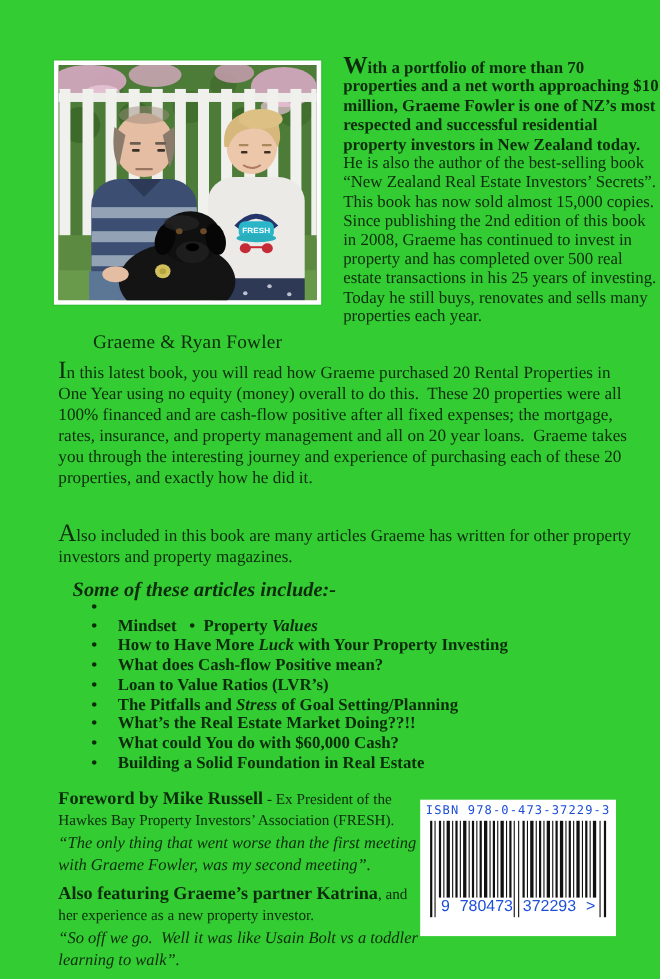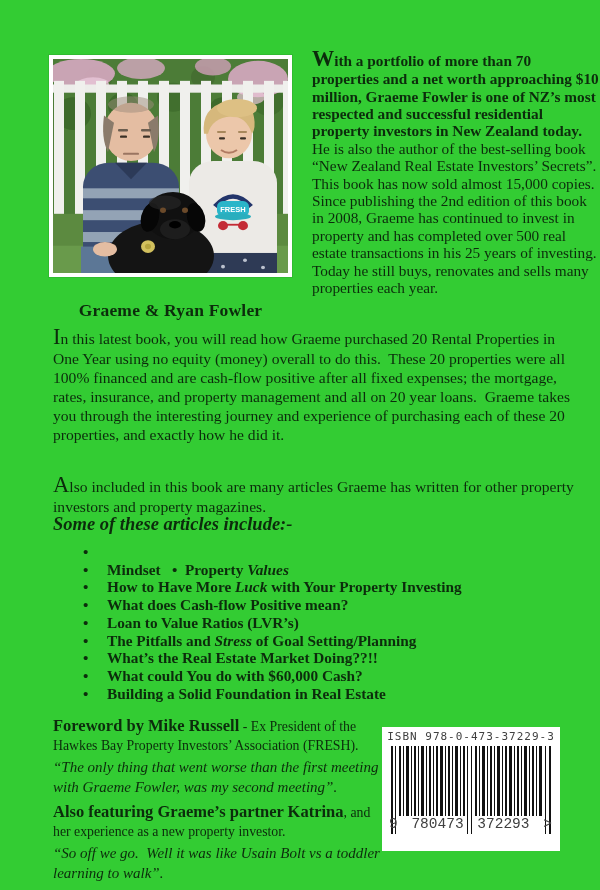--- a/index.html
+++ b/index.html
@@ -10,67 +10,67 @@
     color:#0c2c0c;
   }
   .photo-frame{
     position:absolute; left:49px; top:55px; width:243px; height:222px;
     background:#ffffff; padding:4px; box-sizing:border-box;
     box-shadow:0 0 0 1px rgba(0,0,0,0.08);
   }
   .photo-frame svg{display:block; width:100%; height:100%;}
   .caption{
     position:absolute; left:49px; top:300px; width:243px;
-    text-align:center; font-weight:bold; font-size:17.5px; letter-spacing:.2px;
+    text-align:center; font-weight:normal; font-size:17.5px; letter-spacing:.2px;
   }
   .intro{
     position:absolute; left:312px; top:48px; width:287px;
     font-size:15.3px; line-height:17.4px; margin:0; white-space:pre-wrap;
   }
   .intro b{font-weight:bold;}
   .dc{font-size:1.45em; line-height:1;}
   .para{
     position:absolute; left:53px; width:526px; margin:0;
     font-size:15.6px; line-height:19px; white-space:pre-wrap;font-family:Liberation Serif, serif;
   }
   .para1{top:326px;}
   .para2{top:434px;}
   .para3{top:474px;}
   .articles-heading{
-    position:absolute; left:53px; top:514px; margin:0;
+    position:absolute; left:53px; top:514px; margin:13px;
     font-size:18.5px; font-weight:bold; font-style:italic;
   }
   .articles-list{
     position:absolute; left:83px; top:543px; width:480px;
   }
   .bullet-row{
     display:flex; font-weight:bold; font-size:15.3px; line-height:17.7px;
   }
   .bullet-row .dot{width:24px; flex:0 0 24px;}
   .bullet-row .btxt{white-space:pre-wrap;}
   .bottom-left{
     position:absolute; left:53px; top:716px; width:327px;
   }
   .fw-line{margin:0 0 2px 0; font-size:13.8px; line-height:19px;}
   .fw-line b{font-size:16.5px;}
   .fw-quote{margin:0 0 5px 0; font-size:15px; line-height:20px; font-weight:normal; font-style:italic; white-space:pre-wrap;}
   .barcode-box{
     position:absolute; left:382px; top:727px; width:178px; height:124px;
     background:#ffffff; box-sizing:border-box; padding-top:3px;
-    color:#404040;
+    color:#1d4ed8;
   }
   .isbn-line{
     text-align:center; font-family:"DejaVu Sans Mono", monospace;
     font-size:11px; letter-spacing:1px; height:15px; white-space:nowrap;
   }
   .bars-wrap{width:164px; margin:1px auto 0 auto; position:relative;}
   .bars-wrap svg{display:block;}
   .digits-line{
-    position:relative; margin-top:-18px; text-align:left;
-    font-family:Liberation Mono, monospace; font-size:14.5px;
+    position:relative; margin-top:-18px; text-align:center;
+    font-family:Liberation Sans, sans-serif; font-size:14.5px;
     word-spacing:5px; white-space:nowrap;
   }
 </style>
 </head>
 <body>
 
 <div class="cover">
 
   <div class="photo-frame">
     <svg viewBox="0 0 235 235" preserveAspectRatio="none">

